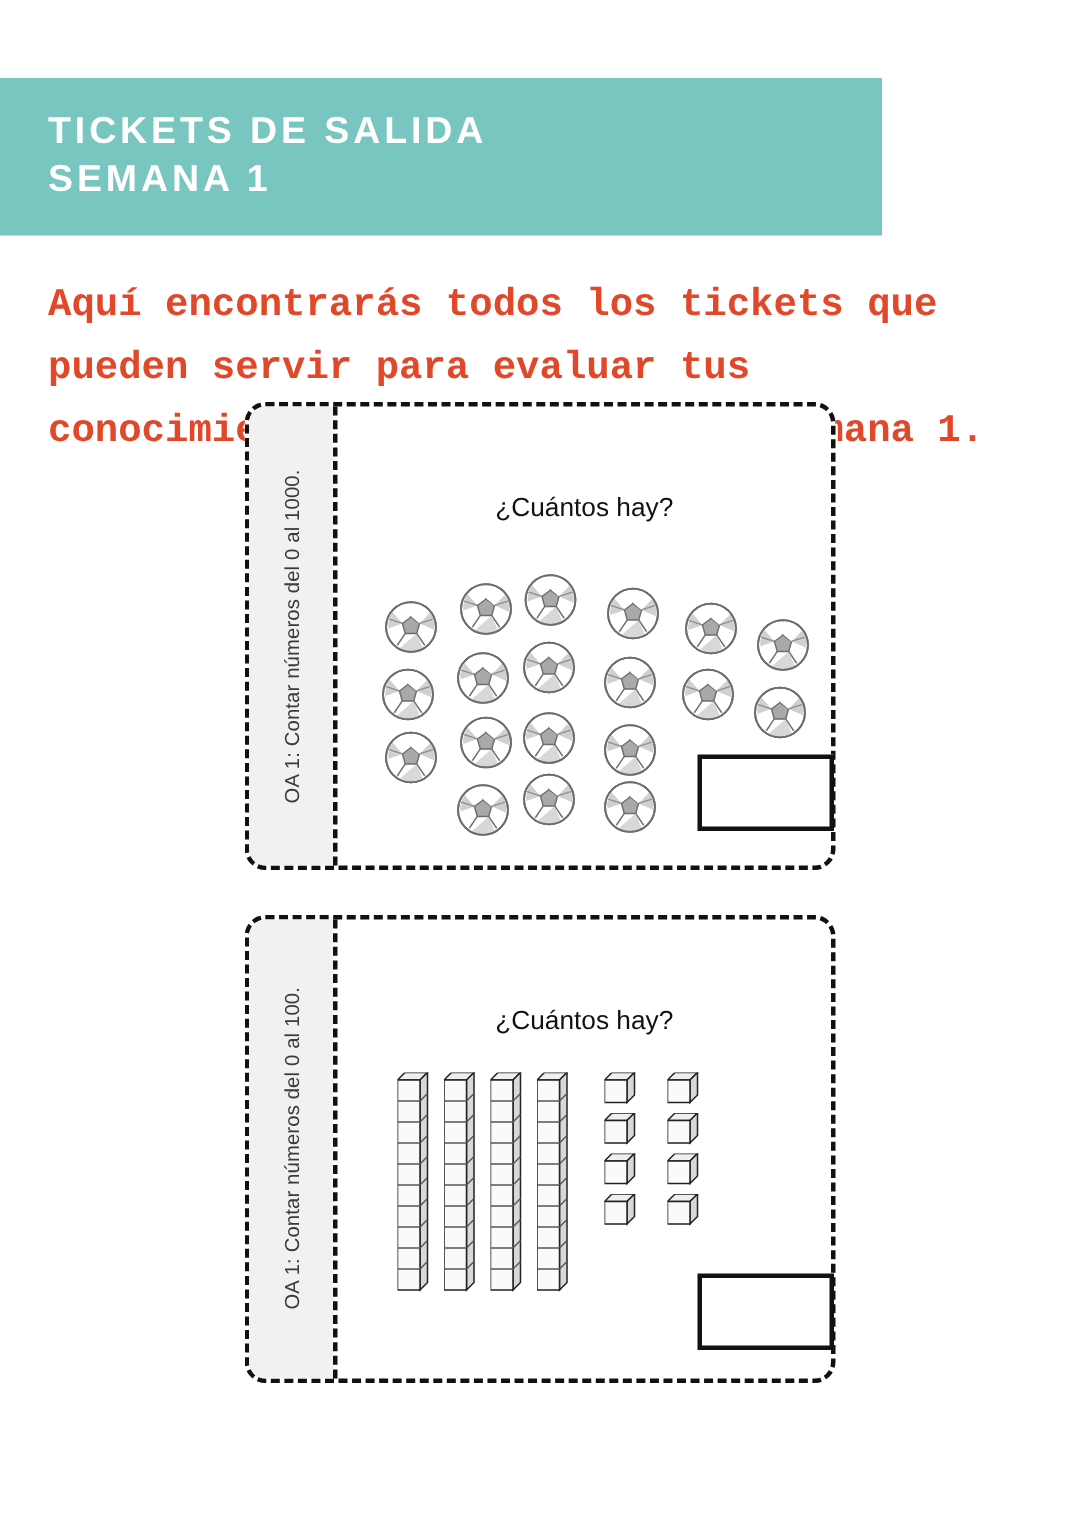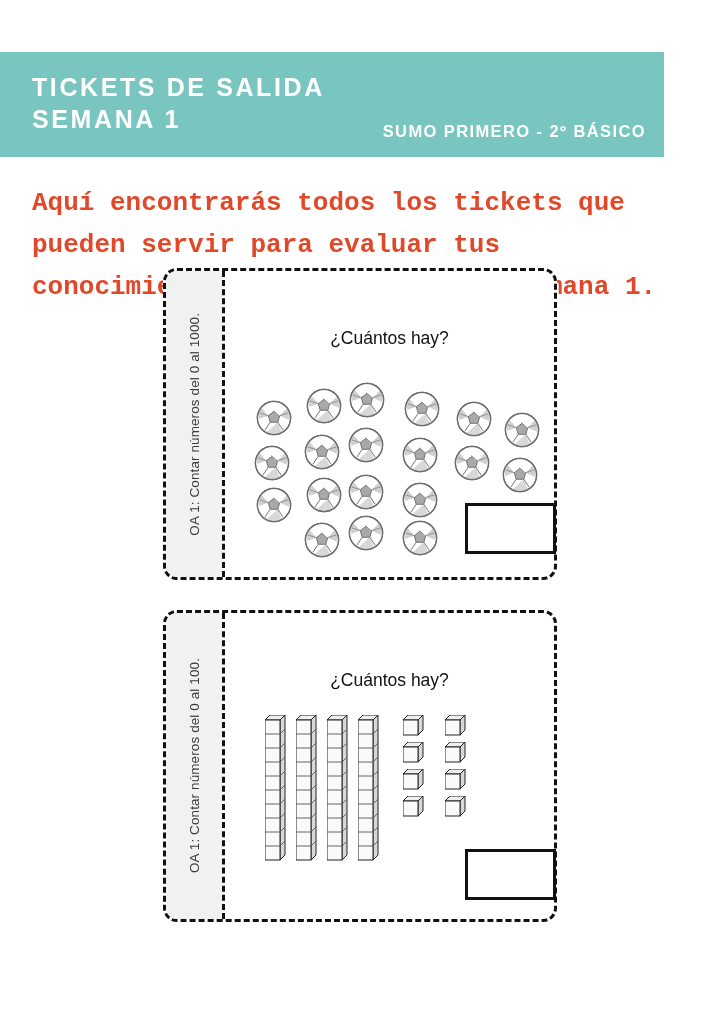--- a/index.html
+++ b/index.html
@@ -12,21 +12,21 @@
     height: 1018px;
     position: relative;
     font-family: "Liberation Sans", sans-serif;
     overflow: hidden;
   }
 
   
   .header {
     position: absolute;
     left: 0; top: 52px;
-    width: 664px; height: 105px;
+    width: 588px; height: 105px;
     background: #79c6c0;
     box-sizing: border-box;
   }
   .header-title {
     position: absolute;
     left: 32px; top: 19px;
     color: #ffffff;
     font-size: 25px;
     font-weight: bold;
     letter-spacing: 2.6px;
@@ -137,21 +137,20 @@
     left: 0; top: 930px;
     width: 720px; height: 80px;
   }
 </style>
 </head>
 <body>
 
 <div class="header">
   <div class="header-title">TICKETS DE SALIDA
 SEMANA 1</div>
-  <div class="header-sub">SUMO PRIMERO - 2º BÁSICO</div>
 </div>
 
 <div class="intro">Aquí encontrarás todos los tickets que pueden servir para evaluar tus conocimientos adquiridos en la semana 1.</div>
 
 <div class="card" id="card1" style="left:163px; top:268px; width:394px; height:312px;">
   <div class="card-oa">
     <span>OA 1: Contar números del 0 al 1000.</span>
   </div>
   <div class="card-body">
     <div class="ticket-q">¿Cuántos hay?</div>

